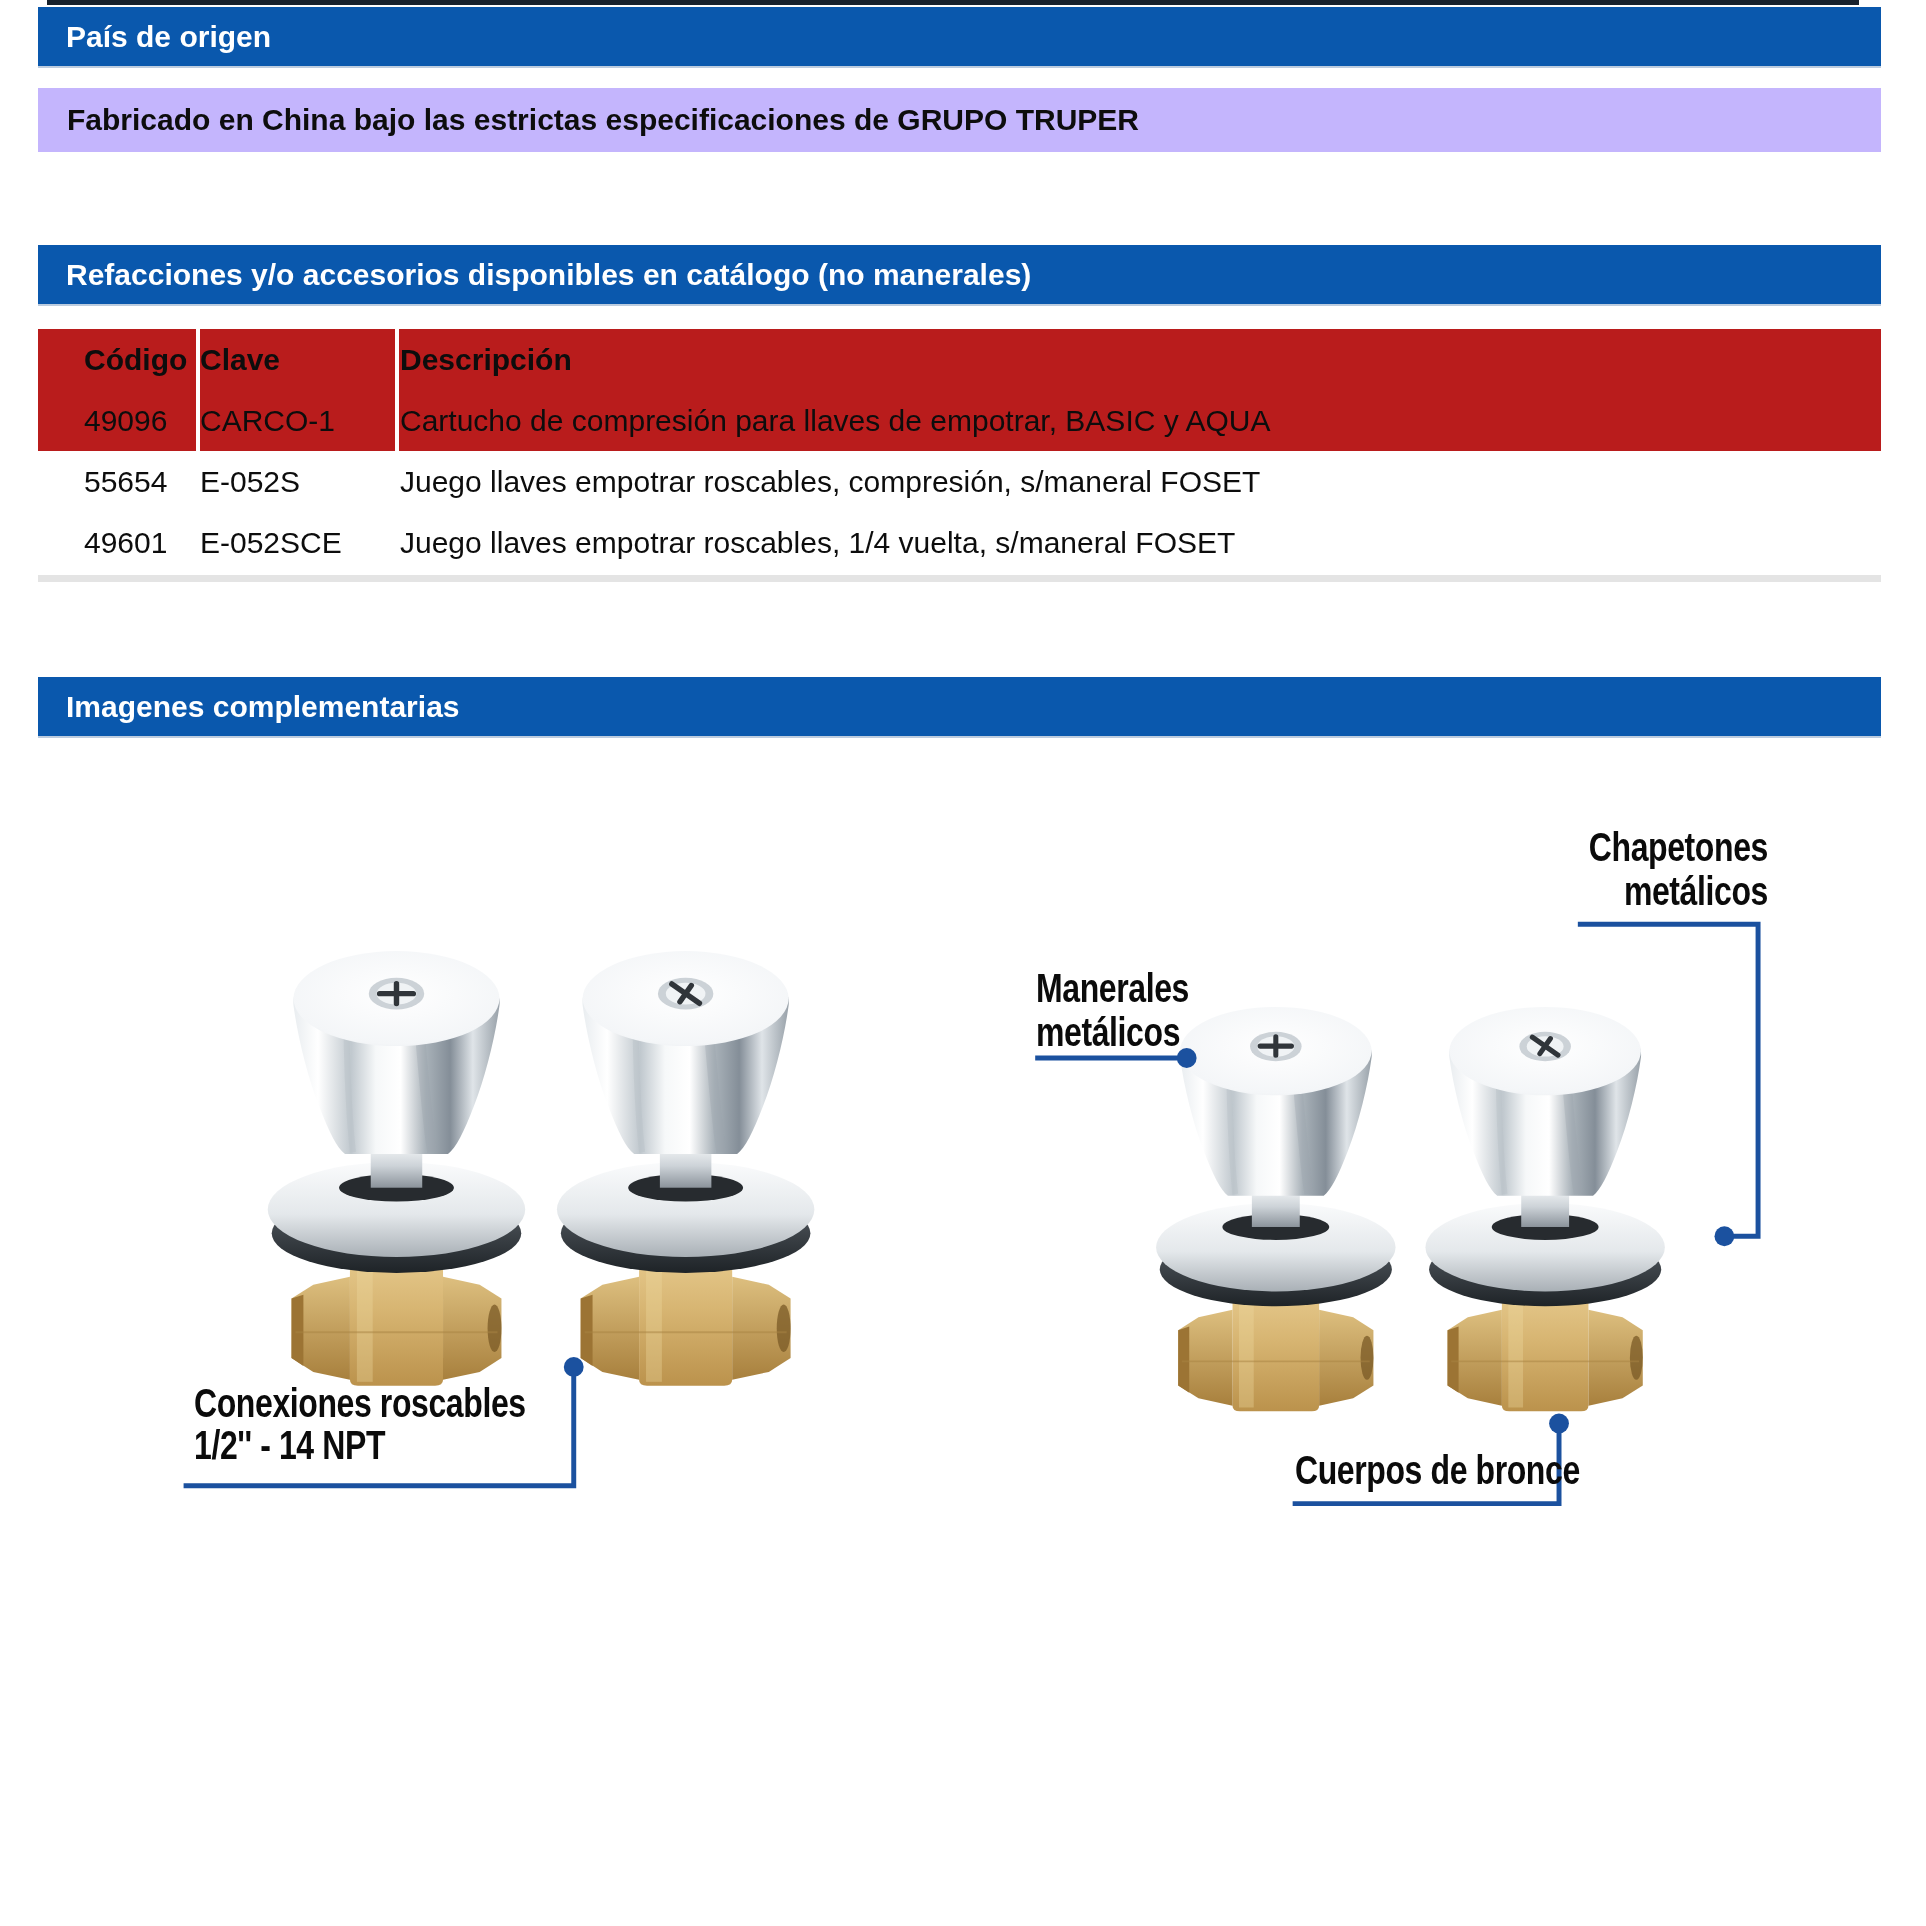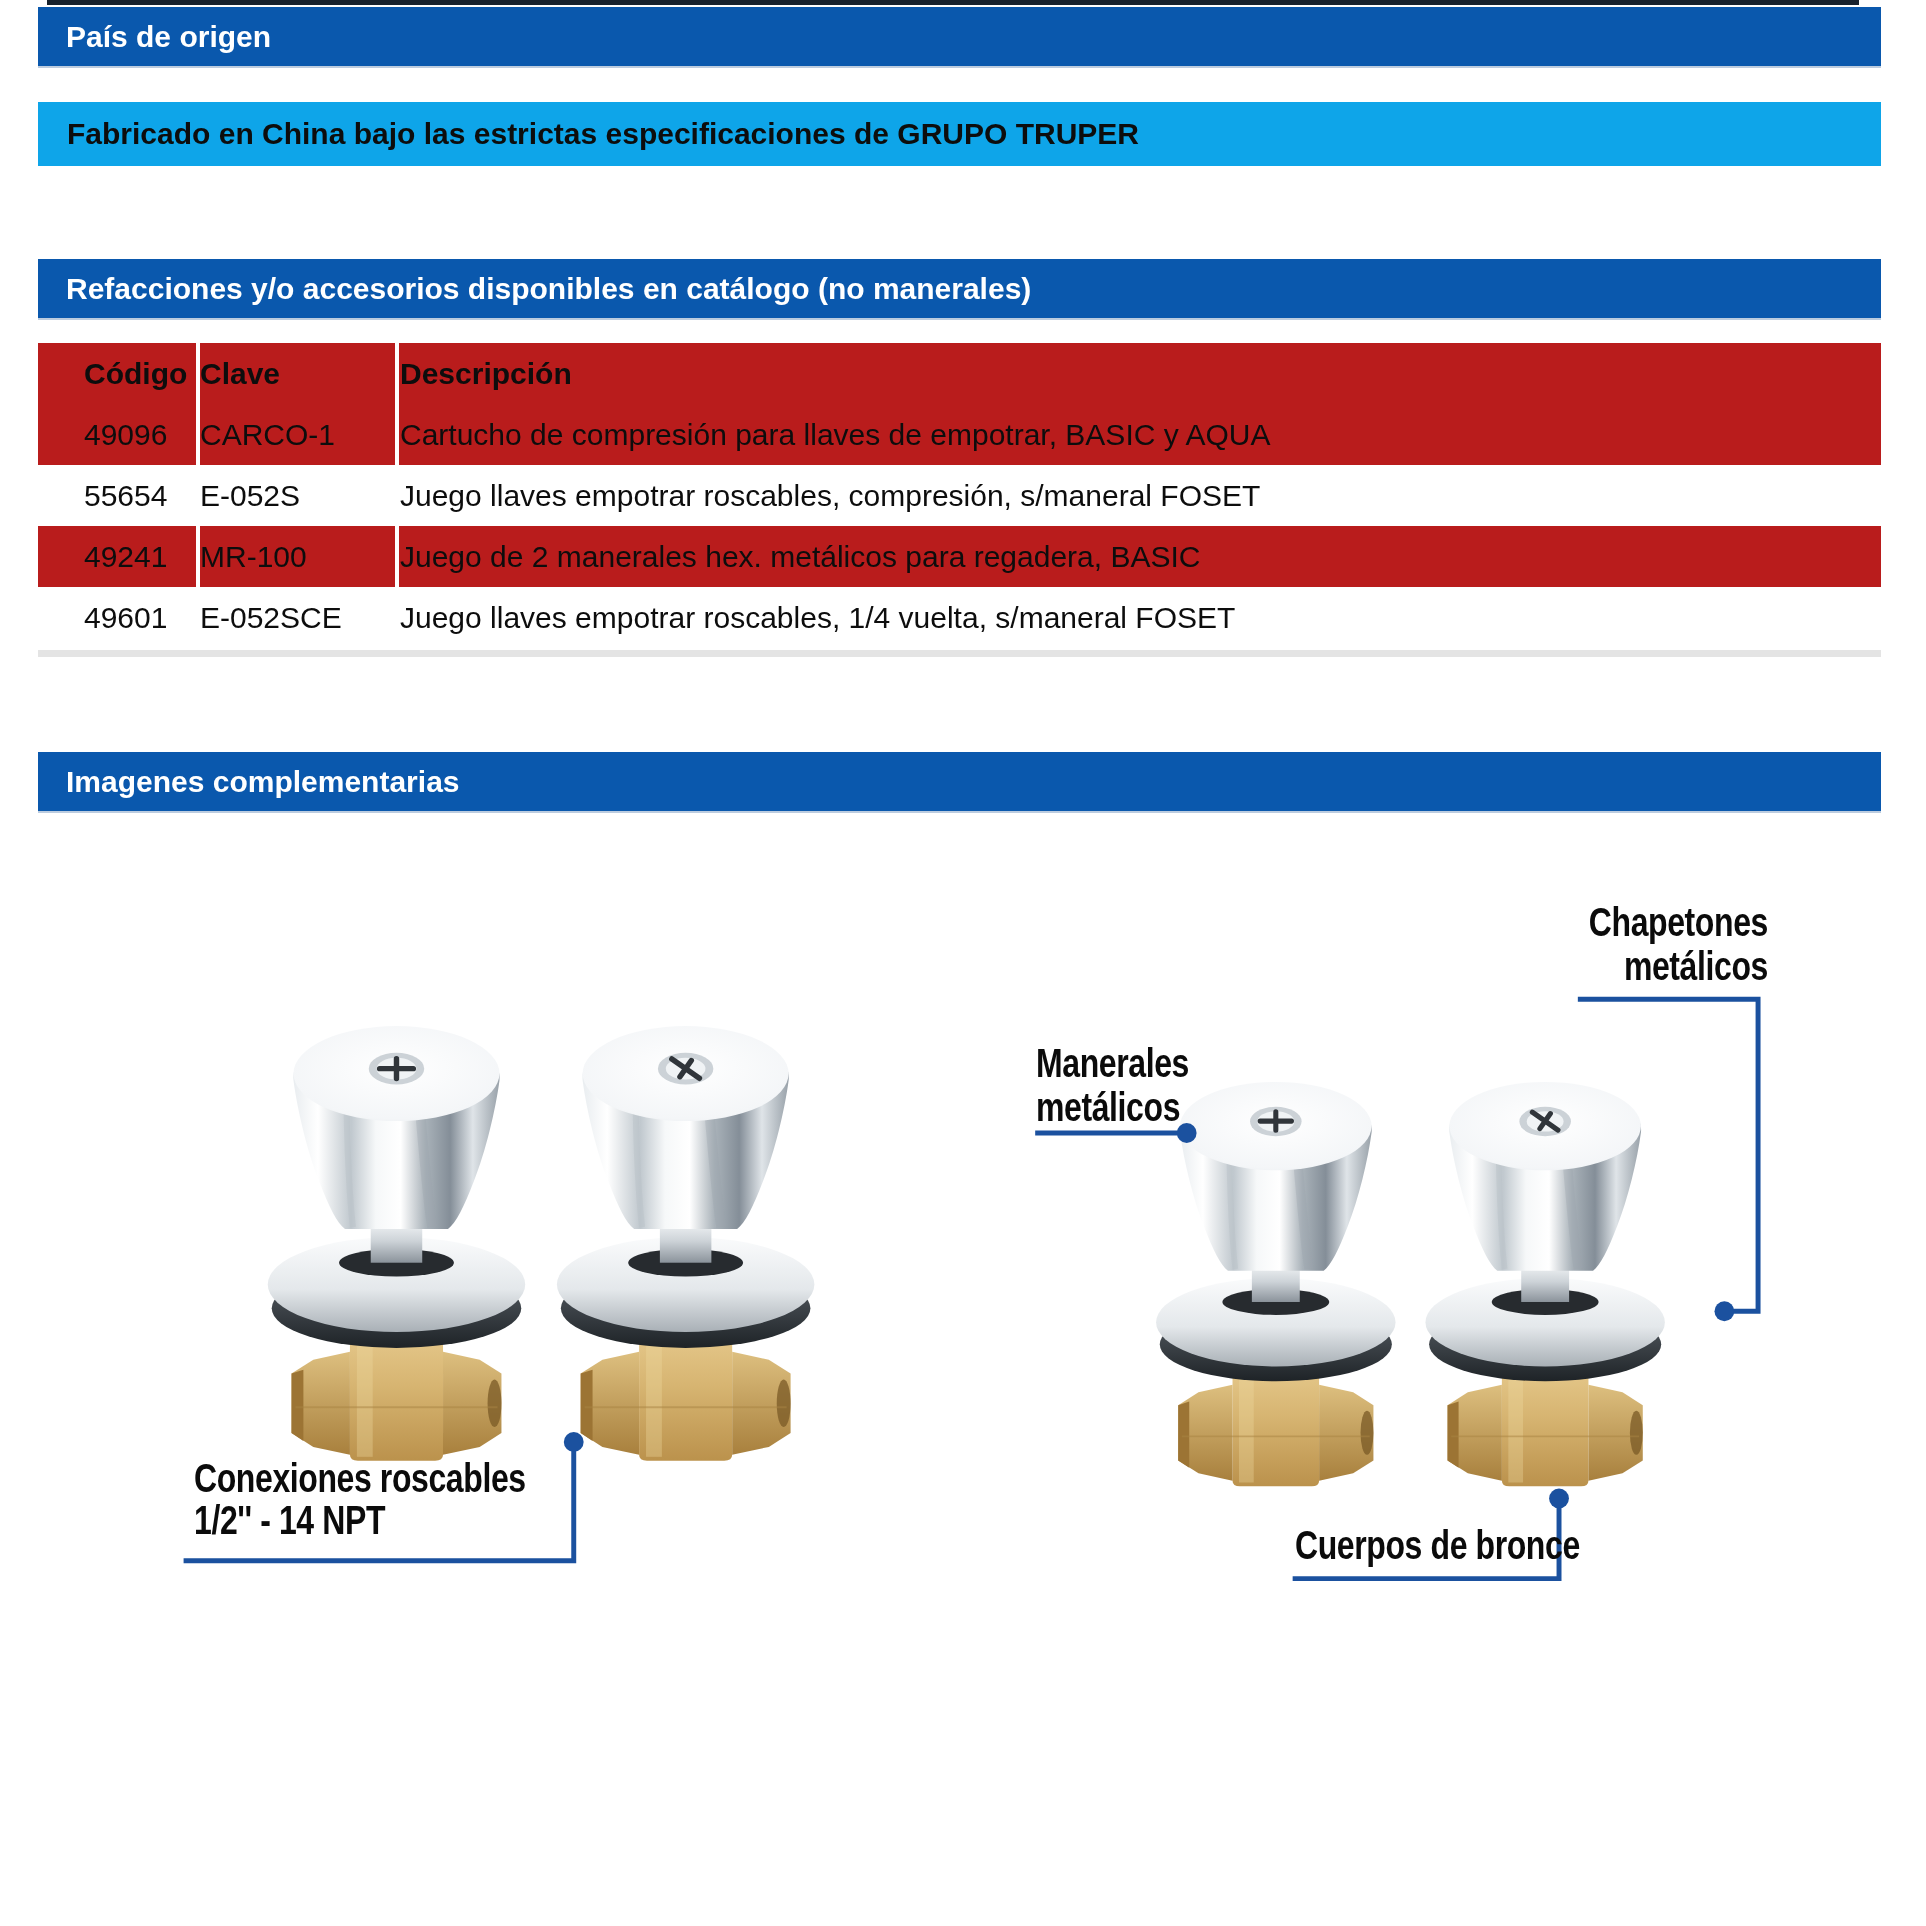--- a/index.html
+++ b/index.html
@@ -19,21 +19,21 @@
     margin-left:38px;width:1843px;box-sizing:border-box;
     display:flex;align-items:center;
   }
   .bar-blue{
     height:61px;background:#0a58ad;color:#ffffff;
     font-size:30px;font-weight:bold;padding-left:28px;
     border-bottom:2px solid #bcccdf;
   }
   .bar-origin{margin-top:7px;}
   .bar-gray{
-    margin-top:34px;height:64px;background:#0ea5e9;color:#0d0d0d;
+    margin-top:20px;height:64px;background:#c4b5fd;color:#0d0d0d;
     font-size:30px;font-weight:bold;padding-left:29px;
   }
   .bar-refacciones{margin-top:93px;}
   .bar-imagenes{margin-top:95px;align-items:center;}
 
   
   .table{margin-left:38px;margin-top:23px;width:1843px;font-size:30px;}
   .trow{display:flex;height:61px;align-items:center;}
   .trow.gray{background:#b91c1c;}
   .cell{box-sizing:border-box;display:flex;align-items:center;height:100%;}
@@ -85,25 +85,20 @@
     </div>
     <div class="trow gray">
       <div class="cell c1">49096</div>
       <div class="cell c2">CARCO-1</div>
       <div class="cell c3">Cartucho de compresión para llaves de empotrar, BASIC y AQUA</div>
     </div>
     <div class="trow">
       <div class="cell c1">55654</div>
       <div class="cell c2">E-052S</div>
       <div class="cell c3">Juego llaves empotrar roscables, compresión, s/maneral FOSET</div>
-    </div>
-    <div class="trow gray">
-      <div class="cell c1">49241</div>
-      <div class="cell c2">MR-100</div>
-      <div class="cell c3">Juego de 2 manerales hex. metálicos para regadera, BASIC</div>
     </div>
     <div class="trow">
       <div class="cell c1">49601</div>
       <div class="cell c2">E-052SCE</div>
       <div class="cell c3">Juego llaves empotrar roscables, 1/4 vuelta, s/maneral FOSET</div>
     </div>
   </div>
   <div class="table-bottom"></div>
 
   <div class="bar bar-blue bar-imagenes">

